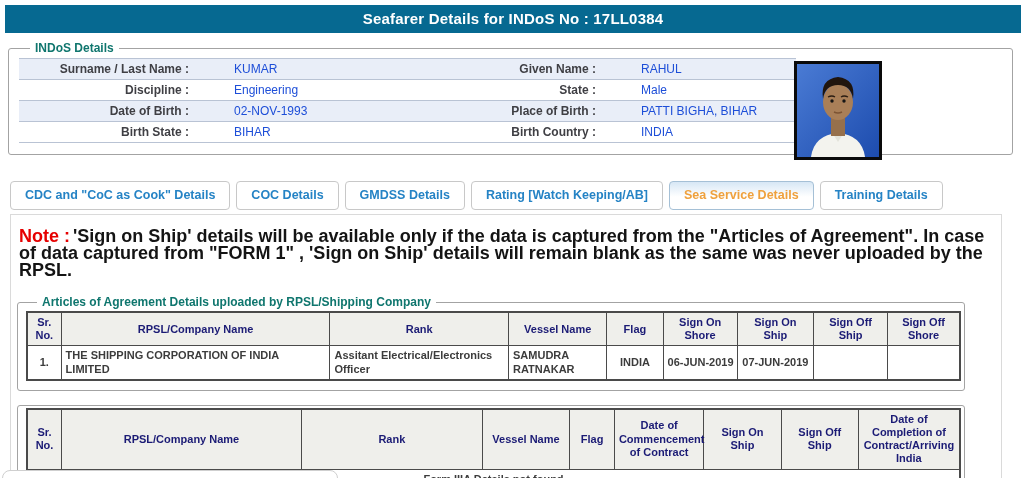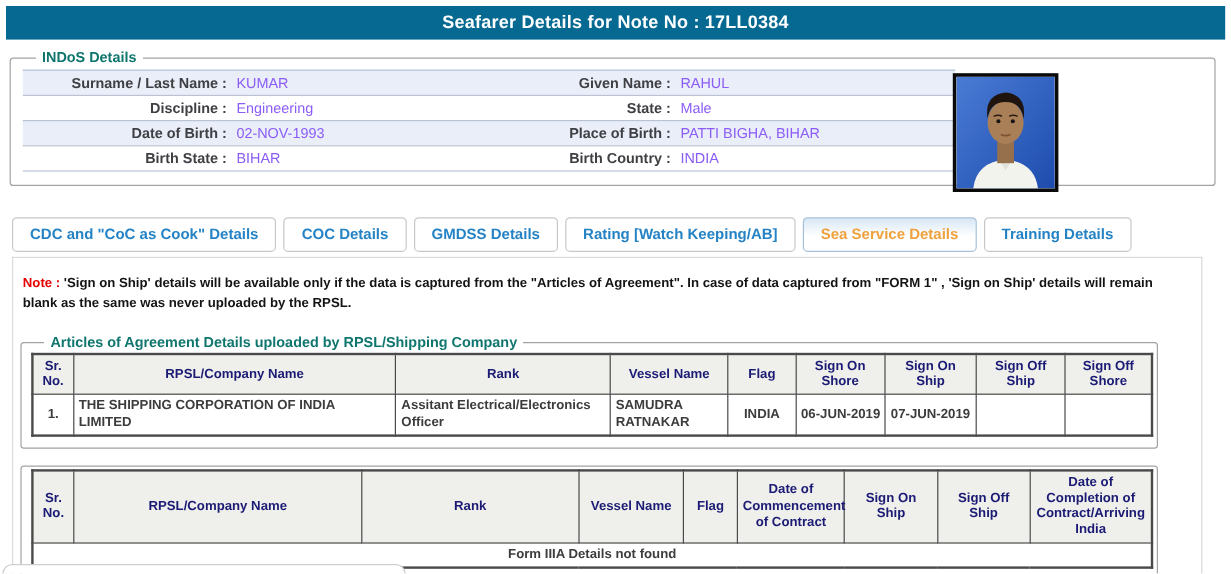--- a/index.html
+++ b/index.html
@@ -31,21 +31,21 @@
   .details{width:777px;}
   .drow{
     display:flex;align-items:center;height:20px;
     border-top:1px solid #b9c3d4;font-size:12px;
   }
   .drow:last-child{border-bottom:1px solid #b9c3d4;}
   .drow.alt{background:#e9eef8;}
   .dlabel{font-weight:bold;color:#3f3f44;text-align:right;}
   .dlabel.l1{width:170px;}
   .dlabel.l2{width:150px;}
-  .dvalue{color:#8b5cf6;padding-left:8px;}
+  .dvalue{color:#1d4ed8;padding-left:8px;margin-left:37px;}
   .dvalue.v1{width:212px;}
   .dvalue.v2{flex:1;}
   
   .photo{
     position:absolute;top:6px;right:130px;
     width:82px;height:93px;border:3px solid #0a0a0a;line-height:0;
   }
   
   .tabs{
     display:flex;gap:6px;margin:26px 0 0 10px;
@@ -60,21 +60,21 @@
     color:#efa13d;border:1px solid #a5c0d6;
     background:linear-gradient(180deg,#d7e7f5,#ffffff 55%);
   }
   
   .panel{
     margin:4px 24px 0 10px;
     border:1px solid #dadada;border-bottom:none;
     min-height:248px;padding:0 6px 4px 6px;background:#fff;
   }
   .note{
-    margin:13px 4px 12px 2px;font-size:11px;font-weight:bold;
+    margin:13px 4px 12px 2px;font-size:18px;font-weight:bold;
     color:#141414;line-height:17px;
   }
   .note-label{color:#e60000;margin-right:3px;}
   .sec{margin:16px 30px 0 0;padding:2px 3px 9px 8px;}
   .sec.form1{margin-top:14px;}
   
   table.grid{
     width:100%;border-collapse:collapse;table-layout:fixed;
     border:2px solid #4a4a4a;
   }
@@ -96,21 +96,21 @@
   .bottom-box{
     position:absolute;left:2px;top:470px;width:334px;height:30px;
     border:1px solid #cfcfcf;border-radius:8px 8px 0 0;
     background:#fff;z-index:3;
   }
 </style>
 </head>
 <body>
 
 <div class="titlebar">
-  <span>Seafarer Details for Note No : 17LL0384</span>
+  <span>Seafarer Details for INDoS No : 17LL0384</span>
 </div>
 
 <fieldset class="indos">
   <legend>INDoS Details</legend>
   <div class="details">
     <div class="drow alt">
       <span class="dlabel l1">Surname / Last Name :</span>
       <span class="dvalue v1">KUMAR</span>
       <span class="dlabel l2">Given Name :</span>
       <span class="dvalue v2">RAHUL</span>

